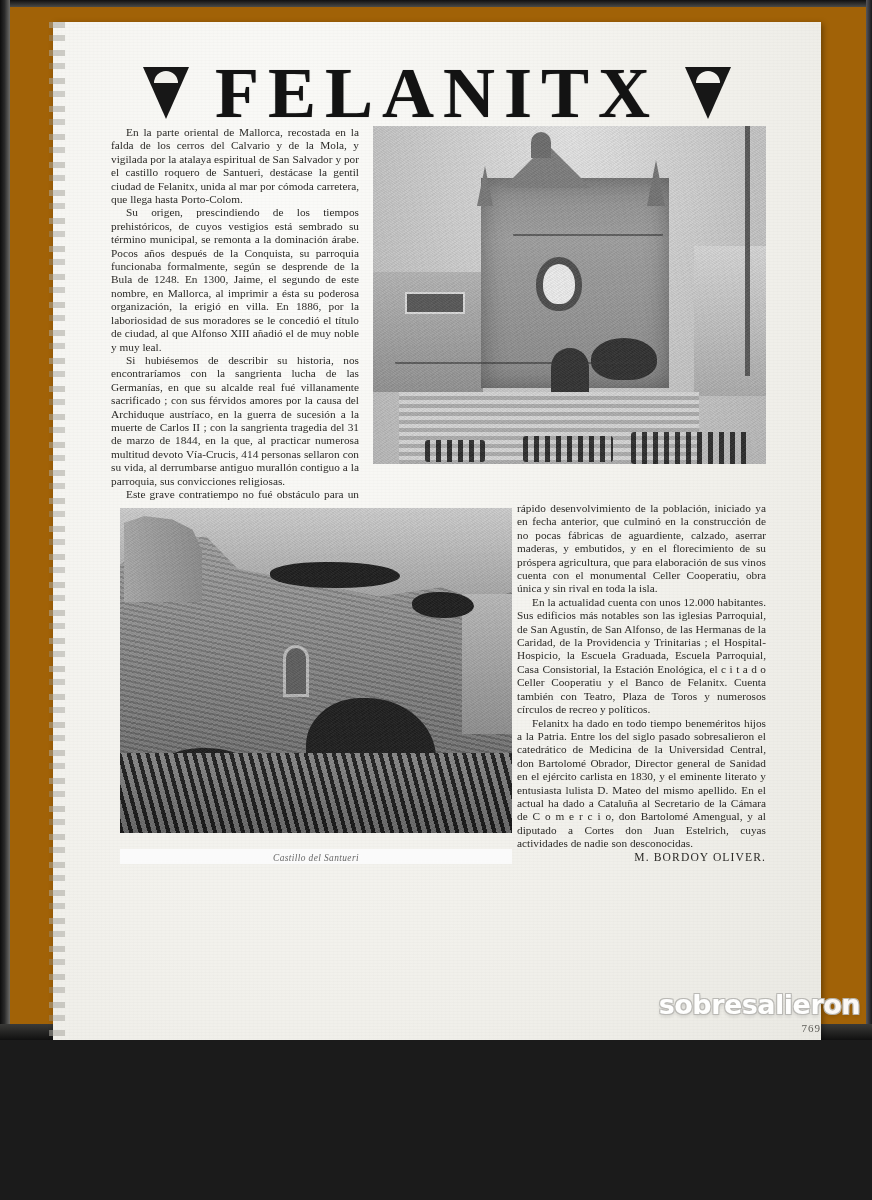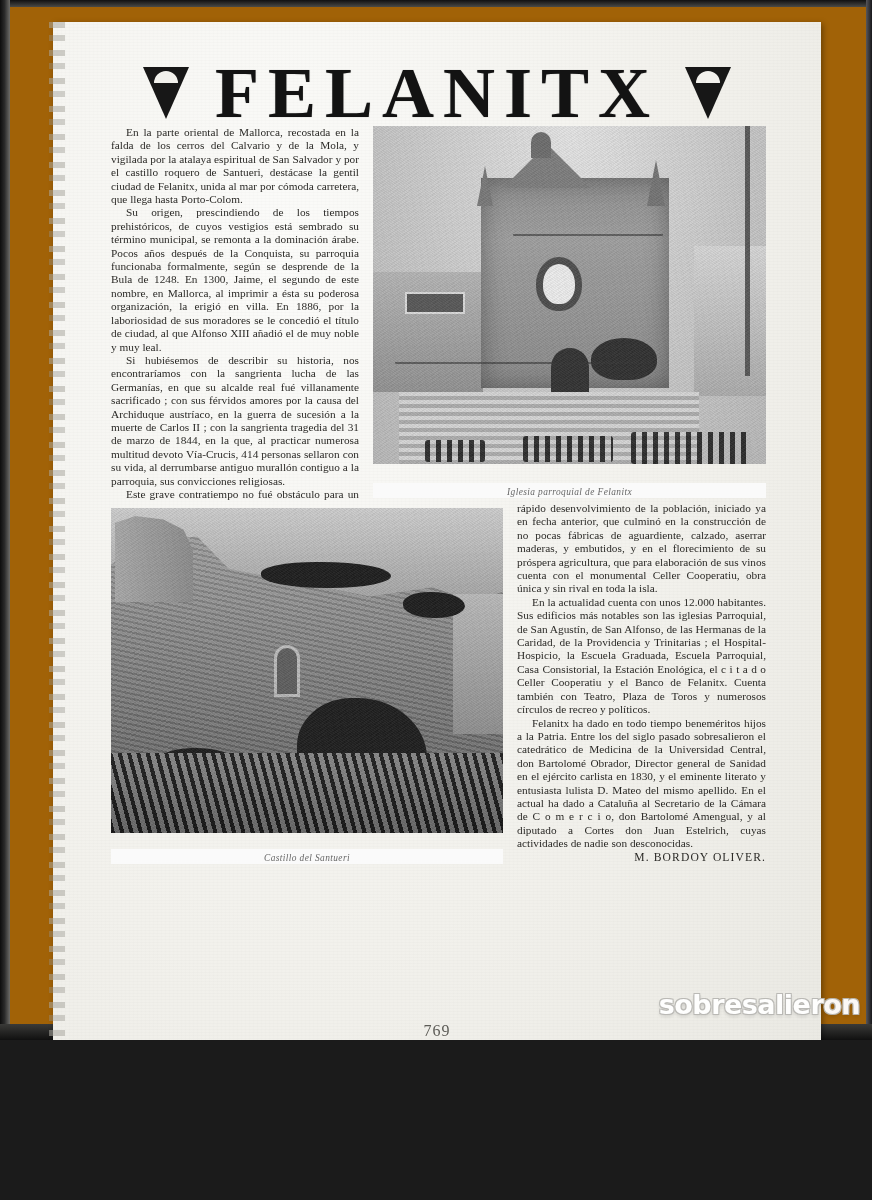--- a/index.html
+++ b/index.html
@@ -387,22 +387,22 @@
       repeating-linear-gradient(75deg, rgba(20,19,17,0.75) 0 4px, rgba(190,189,184,0.35) 4px 9px),
       linear-gradient(to bottom, #6c6b66, #3b3a37);
   }
 
   
   #folio {
     position: absolute;
     left: 0;
     top: 1000px;
     width: 768px;
-    text-align: center;
-    font-size: 16px;
+    text-align: right;
+    font-size: 11px;
     letter-spacing: 1px;
     color: #5d5c57;
   }
   
   #signature {
     text-align: right;
     font-size: 11.6px;
     letter-spacing: 1.1px;
     color: #2b2a27;
     margin-top: 14px;
@@ -478,30 +478,29 @@
             <div class="portal"></div>
             <div class="tree"></div>
             <div class="garland g2"></div>
             <div class="stairs"></div>
             <div class="garland"></div>
             <div class="crowd c3"></div>
             <div class="crowd c1"></div>
             <div class="crowd c2"></div>
             <div class="grain-photo"></div>
           </div>
-          <div class="cap">Iglesia parroquial de Felanitx</div>
         </div>
       </div>
 
       <p>En la parte oriental de Mallorca, recostada en la falda de los cerros del Calvario y de la Mola, y vigilada por la atalaya espiritual de San Salvador y por el castillo roquero de Santueri, destácase la gentil ciudad de Felanitx, unida al mar por cómoda carretera, que llega hasta Porto-Colom.</p>
       <p>Su origen, prescindiendo de los tiempos prehistóricos, de cuyos vestigios está sembrado su término municipal, se remonta a la dominación árabe. Pocos años después de la Conquista, su parroquia funcionaba formalmente, según se desprende de la Bula de 1248. En 1300, Jaime, el segundo de este nombre, en Mallorca, al imprimir a ésta su poderosa organización, la erigió en villa. En 1886, por la laboriosidad de sus moradores se le concedió el título de ciudad, al que Alfonso XIII añadió el de muy noble y muy leal.</p>
       <p>Si hubiésemos de describir su historia, nos encontraríamos con la sangrienta lucha de las <span class="it">Germanías</span>, en que su alcalde real fué villanamente sacrificado ; con sus férvidos amores por la causa del Archiduque austríaco, en la guerra de sucesión a la muerte de Carlos II ; con la sangrienta tragedia del 31 de marzo de 1844, en la que, al practicar numerosa multitud devoto Vía-Crucis, 414 personas sellaron con su vida, al derrumbarse antiguo murallón contiguo a la parroquia, sus convicciones religiosas.</p>
 
       <div class="float-bottom-photo">
-        <div class="photo" id="photo-castle" style="width:100%;height:100%;background:transparent;">
+        <div class="photo" id="photo-castle" style="width:100%;height:100%;background:transparent;margin-left:9px;">
           <div class="frame">
             <div class="wall"></div>
             <div class="tower"></div>
             <div class="tower2"></div>
             <div class="arch-window"></div>
             <div class="brush b1"></div>
             <div class="brush b2"></div>
             <div class="brush b3"></div>
             <div class="brush b4"></div>
             <div class="rubble"></div>

